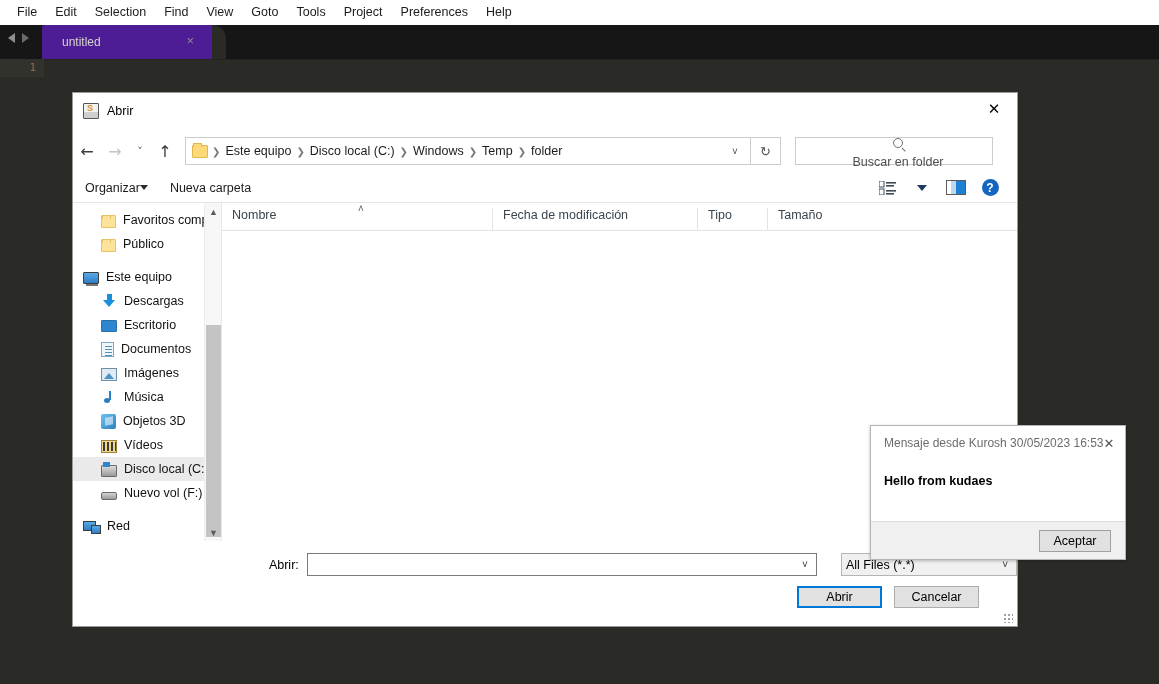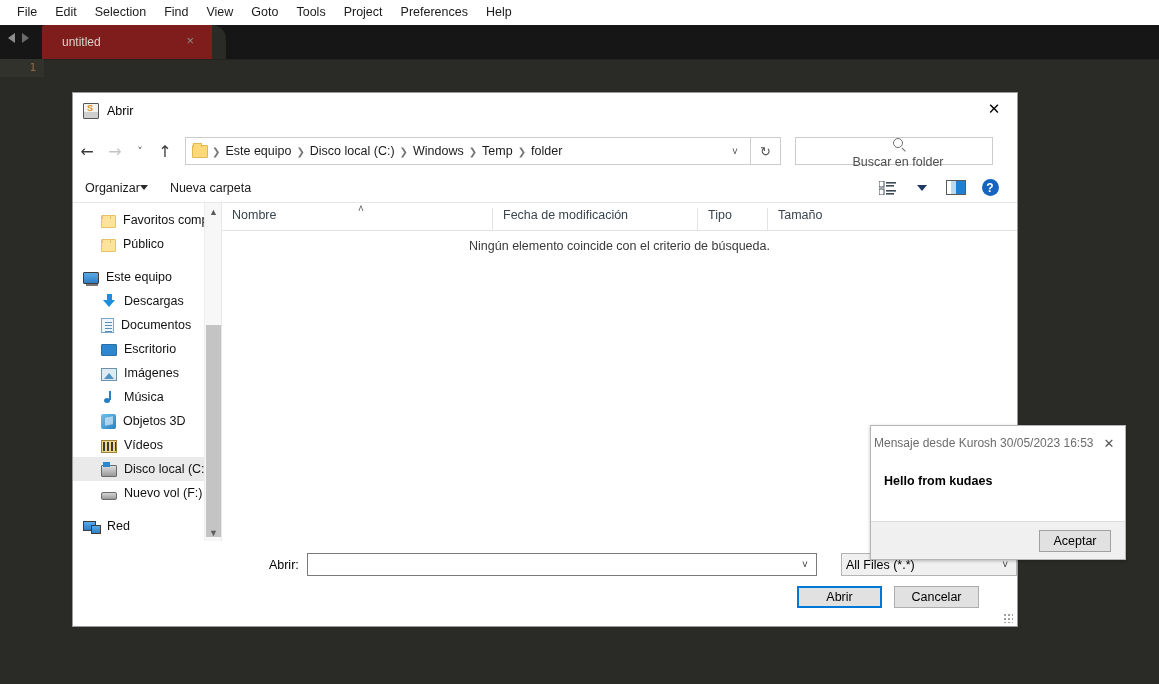--- a/index.html
+++ b/index.html
@@ -30,21 +30,21 @@
   .navarrows {
     position: absolute; left: 8px; top: 8px;
     display: flex; gap: 7px; align-items: center;
   }
   .tri { width: 0; height: 0; }
   .tri-l { border-top: 5px solid transparent; border-bottom: 5px solid transparent; border-right: 7px solid #8e8e8e; }
   .tri-r { border-top: 5px solid transparent; border-bottom: 5px solid transparent; border-left: 7px solid #6a6a6a; }
 
   .tab {
     position: absolute; left: 42px; top: 0; width: 172px; height: 34px;
-    background: #7f1d1d;
+    background: #4c1d95;
     border-top-left-radius: 3px;
     display: flex; align-items: center;
   }
   .tab::after {
     content:""; position:absolute; right:-12px; top:0;
     width:14px; height:34px; background:#2a2b26;
     border-top-right-radius: 14px;
   }
   .tab-label { margin-left: 20px; font-size: 12px; color: #d8d4cb; }
   .tab-close {
@@ -268,21 +268,21 @@
   }
 
   
   .toast {
     position: absolute; left: 870px; top: 425px;
     width: 256px; height: 135px;
     background: #ffffff; border: 1px solid #b5b5b5;
     box-shadow: 0 1px 3px rgba(0,0,0,.25);
   }
   .toast-hdr {
-    position: relative; height: 34px; display: flex; align-items: center; padding-left: 3px;
+    position: relative; height: 34px; display: flex; align-items: center; padding-left: 13px;
   }
   .toast-title { font-size: 12px; color: #6c6c6c; }
   .toast-close {
     position: absolute; right: 6px; top: 7px; width: 20px; height: 20px;
     display: flex; align-items: center; justify-content: center;
     font-size: 13px; color: #555;
   }
   .toast-body { padding: 14px 0 0 13px; font-size: 12.5px; color: #000; font-weight: bold; }
   .toast-footer {
     position: absolute; left: 0; bottom: 0; width: 254px; height: 38px;
@@ -416,26 +416,26 @@
       <div class="sb-gap"></div>
       <div class="sb-item">
         <span class="ic ic-pc"></span>
         <span class="lbl">Este equipo</span>
       </div>
       <div class="sb-item indent">
         <span class="ic ic-dl"></span>
         <span class="lbl">Descargas</span>
       </div>
       <div class="sb-item indent">
+        <span class="ic ic-desk"></span>
+        <span class="lbl">Escritorio</span>
+      </div>
+      <div class="sb-item indent">
         <span class="ic ic-doc"></span>
         <span class="lbl">Documentos</span>
-      </div>
-      <div class="sb-item indent">
-        <span class="ic ic-desk"></span>
-        <span class="lbl">Escritorio</span>
       </div>
       <div class="sb-item indent">
         <span class="ic ic-img"></span>
         <span class="lbl">Imágenes</span>
       </div>
       <div class="sb-item indent">
         <span class="ic ic-mus"></span>
         <span class="lbl">Música</span>
       </div>
       <div class="sb-item indent">
@@ -477,21 +477,20 @@
           <span>Fecha de modificación</span>
         </div>
         <div class="col" style="width:70px">
           <span>Tipo</span>
         </div>
         <div class="col" style="width:105px">
           <span>Tamaño</span>
         </div>
       </div>
       <div class="hdr-underline"></div>
-      <div class="emptymsg">Ningún elemento coincide con el criterio de búsqueda.</div>
     </div>
   </div>
 
   <div class="footer">
     <div class="namerow">
       <span class="namelabel">Abrir:</span>
       <div class="namefield">
         <span class="val"></span>
         <span class="ddcaret">˅</span>
       </div>

